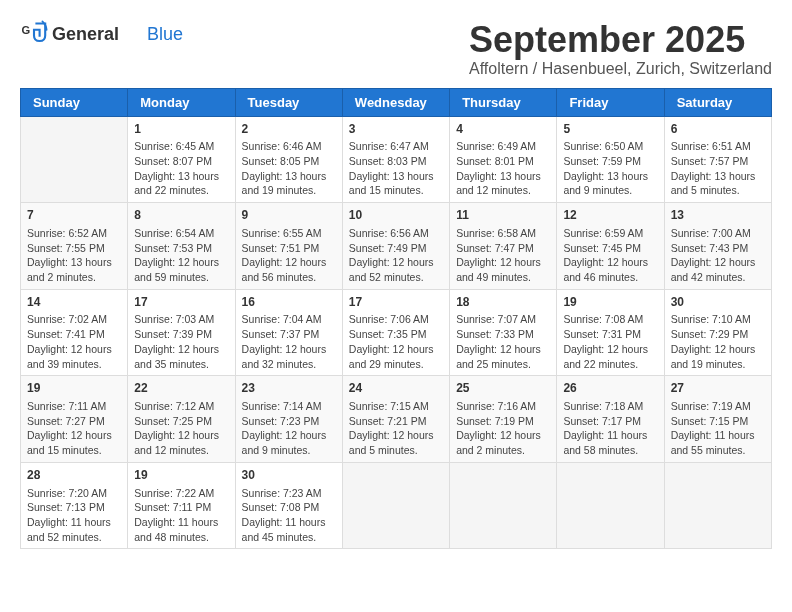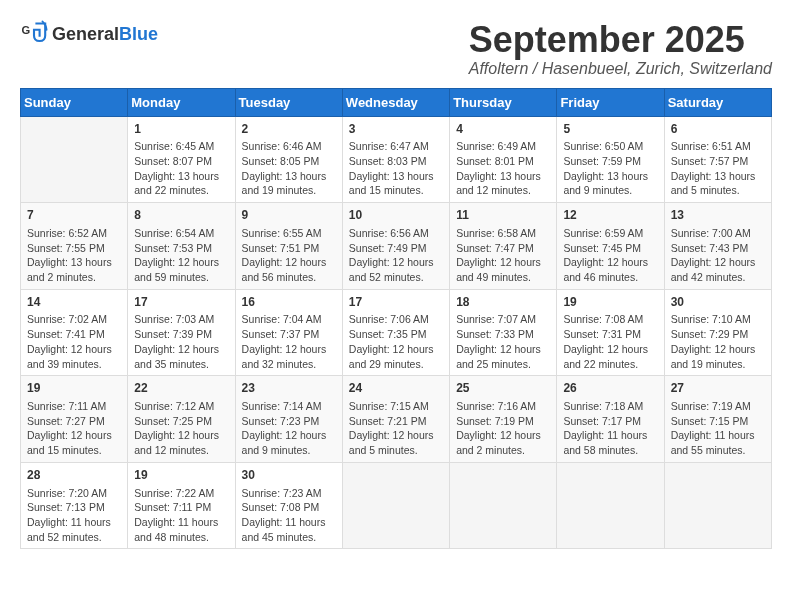--- a/index.html
+++ b/index.html
@@ -21,52 +21,51 @@
       align-items: center;
       gap: 4px;
     }
     .logo-text-general {
       font-size: 18px;
       font-weight: bold;
       color: #333;
     }
     .logo-text-blue {
       font-size: 18px;
-      font-weight: bold;
+      font-weight: normal;
       color: #2176d2;
     }
     .logo-icon {
       width: 28px;
       height: 28px;
     }
     .title-block {
       text-align: left;
     }
     .month-title {
       font-size: 36px;
       font-weight: bold;
       color: #333;
       line-height: 1.1;
     }
     .location-title {
       font-size: 16px;
       color: #555;
-      font-style: italic;
     }
     .calendar {
       width: 100%;
       border-collapse: collapse;
       border: 1px solid #ccc;
     }
     .calendar th {
       background-color: #2176d2;
       color: #fff;
       font-size: 13px;
       font-weight: bold;
-      padding: 6px 3px;
+      padding: 6px 12px;
       text-align: left;
       border: 1px solid #1a5fab;
     }
     .calendar td {
       vertical-align: top;
       padding: 4px 6px;
       font-size: 10.5px;
       color: #333;
       border: 1px solid #ddd;
       width: 107px;
@@ -93,21 +92,21 @@
 <body>
 
 <div class="header">
   <div class="logo">
     <svg class="logo-icon" viewBox="0 0 40 40">
       <text x="2" y="20" font-size="16" font-weight="bold" fill="#333">G</text>
       <path d="M22 5 L36 5 L36 22 Q36 30 28 30 Q20 30 20 22 L20 14 L28 14 L28 22 Q28 24 28 24" fill="none" stroke="#2176d2" stroke-width="3"></path>
       <path d="M32 2 Q38 8 38 14" fill="none" stroke="#2176d2" stroke-width="2.5" stroke-linecap="round"></path>
     </svg>
     <div>
-      <div style="display:flex; align-items:flex-start;">
+      <div style="display:flex; align-items:flex-start;gap:28px;">
         <span class="logo-text-general">General</span>
           <span class="logo-text-blue">Blue</span>
       </div>
     </div>
   </div>
   <div class="title-block">
     <div class="month-title">September 2025</div>
     <div class="location-title">Affoltern / Hasenbueel, Zurich, Switzerland</div>
   </div>
 </div>

